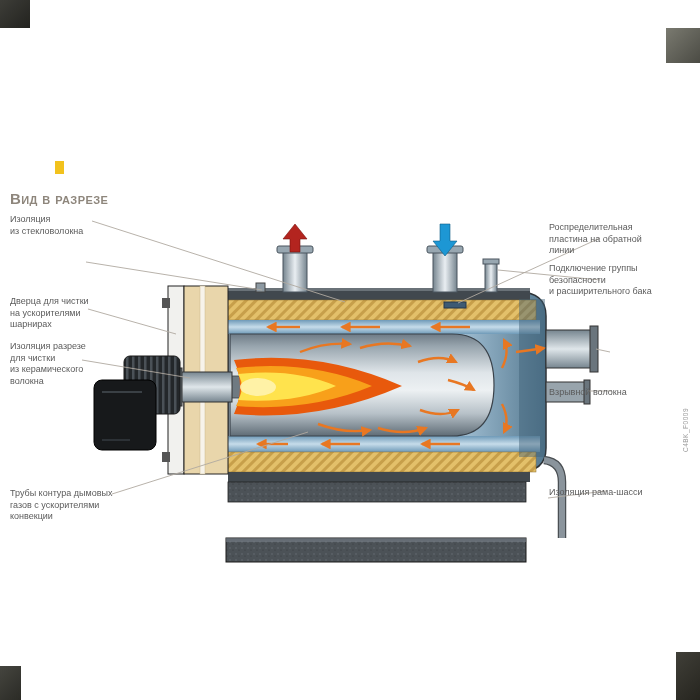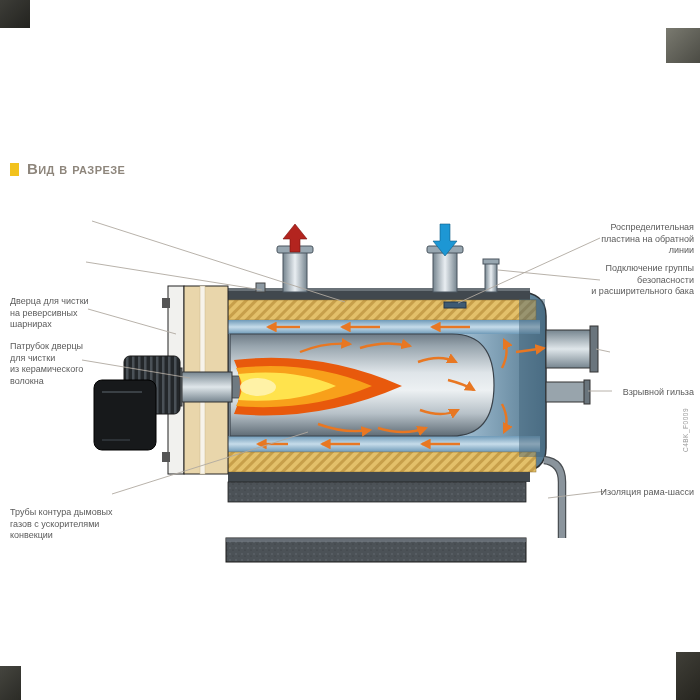--- a/index.html
+++ b/index.html
@@ -1,23 +1,23 @@
 <!DOCTYPE html>
 <html><head>
 <meta charset="utf-8">
 <style>
   html,body{margin:0;padding:0;background:#ffffff;}
   .canvas{position:relative;width:700px;height:700px;background:#fff;overflow:hidden;
           font-family:"Liberation Sans",sans-serif;}
-  .title-row{position:absolute;left:10px;top:160px;display:flex;align-items:center;gap:8px;}
+  .title-row{position:absolute;left:10px;top:160px;display:flex;align-items:center;gap:16px;flex-direction:column;}
   .title-text{font-size:15px;font-weight:700;color:#8e867c;font-variant:small-caps;letter-spacing:.4px;}
   .diagram-svg{position:absolute;left:0;top:0;}
   .label{position:absolute;font-size:9px;line-height:1.3;color:#5b5b5b;white-space:pre-line;}
   .label.left{left:10px;width:120px;text-align:left;}
-  .label.right{right:6px;width:145px;text-align:right;}
+  .label.right{right:6px;width:145px;}
   .vcode{position:absolute;left:682px;top:408px;writing-mode:vertical-rl;transform:rotate(180deg);
          font-size:6.5px;color:#9a9a9a;letter-spacing:.5px;}
   .frag{position:absolute;}
   .frag.tl{left:0;top:0;width:30px;height:28px;background:linear-gradient(135deg,#3d3d38,#23231f);}
   .frag.tr{left:666px;top:28px;width:34px;height:35px;background:linear-gradient(135deg,#7a7a70,#4b4b44);}
   .frag.bl{left:0;top:666px;width:21px;height:34px;background:linear-gradient(135deg,#45453f,#2b2b26);}
   .frag.br{left:676px;top:652px;width:24px;height:48px;background:linear-gradient(135deg,#403f38,#26251f);}
 </style>
 </head>
 <body>
@@ -191,34 +191,36 @@
       <line x1="82" y1="360" x2="190" y2="378"></line>
       <line x1="112" y1="494" x2="308" y2="432"></line>
       <line x1="600" y1="238" x2="458" y2="303"></line>
       <line x1="600" y1="280" x2="498" y2="270"></line>
       <line x1="610" y1="352" x2="596" y2="349"></line>
       <line x1="612" y1="391" x2="588" y2="391"></line>
       <line x1="606" y1="491" x2="548" y2="498"></line>
     </g>
   </svg>
 
+  <div class="label left" style="top:214px">Изоляция
+из стекловолокна</div>
   <div class="label left" style="top:296px">Дверца для чистки
-на реверсивных
+на ускорителями
 шарнирах</div>
-  <div class="label left" style="top:341px">Патрубок дверцы
+  <div class="label left" style="top:341px">Изоляция разрезе
 для чистки
 из керамического
 волокна</div>
-  <div class="label left" style="top:507px">Трубы контура дымовых
+  <div class="label left" style="top:488px">Трубы контура дымовых
 газов с ускорителями
 конвекции</div>
 
   <div class="label right" style="top:222px">Роспределительная
 пластина на обратной
 линии</div>
   <div class="label right" style="top:263px">Подключение группы
 безопасности
 и расширительного бака</div>
-  <div class="label right" style="top:387px">Взрывной гильза</div>
+  <div class="label right" style="top:387px">Взрывной волокна</div>
   <div class="label right" style="top:487px">Изоляция рама-шасси</div>
 
   <div class="vcode">C4BK_F0009</div>
 </div>
 
 </body></html>

